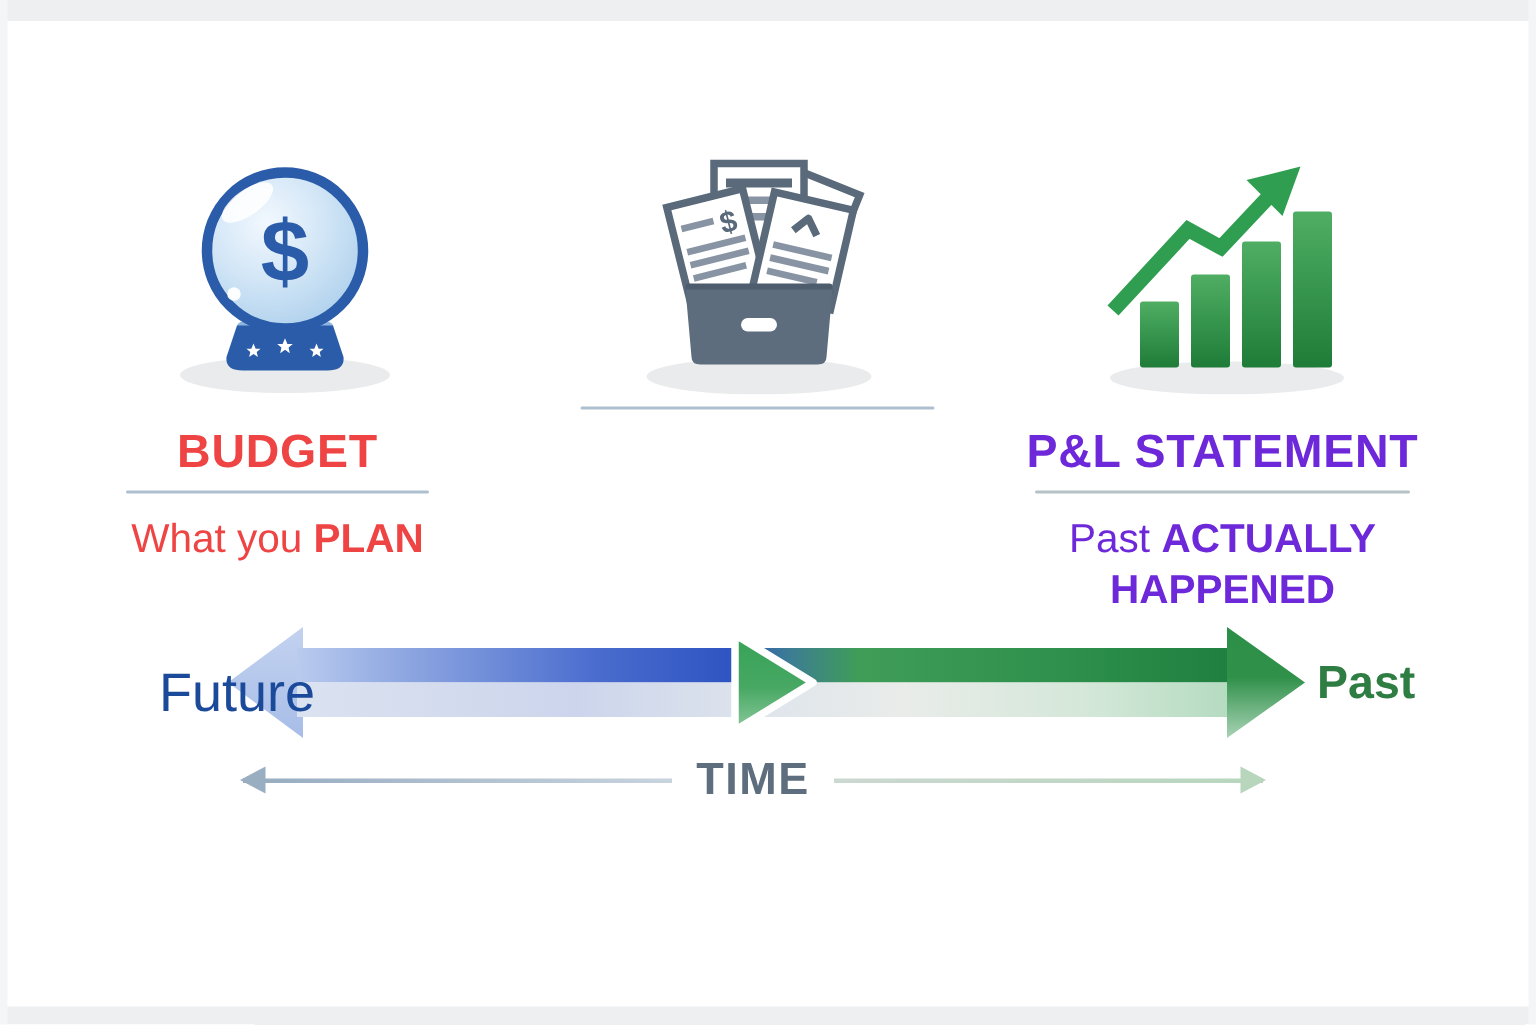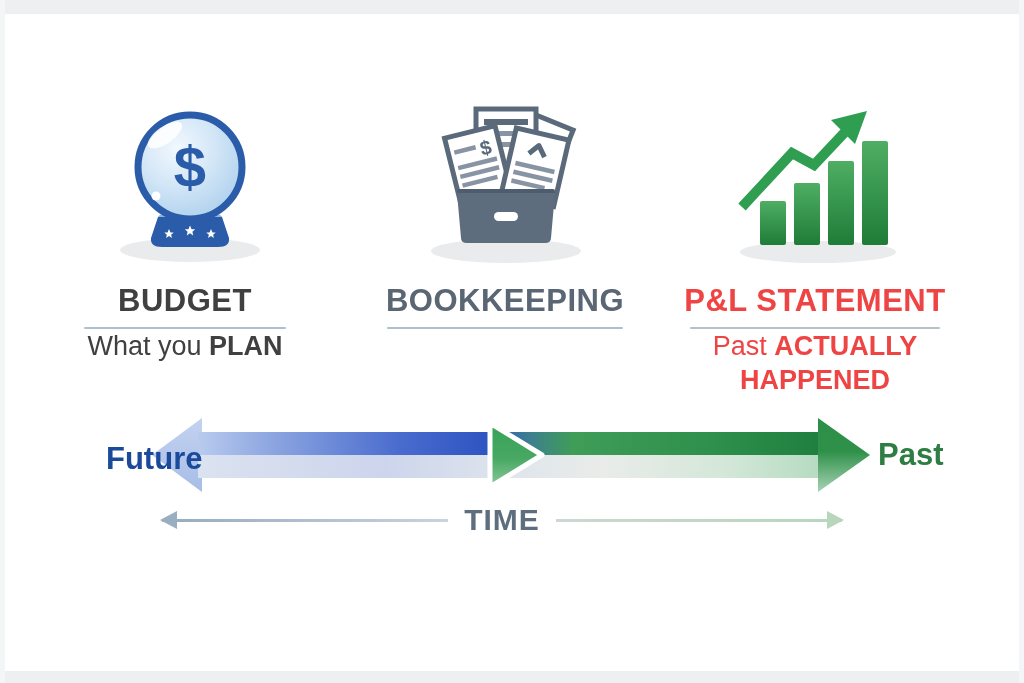--- a/index.html
+++ b/index.html
@@ -20,29 +20,29 @@
   #col-pl{left:675px;width:280px;}
   .col svg.icon{display:block;margin:0 auto;}
   .col-title{
     margin:20px 0 0 0;font-size:31px;line-height:36px;font-weight:bold;
     letter-spacing:.5px;
   }
   .divider{height:2px;margin:8px auto 0 auto;background:#aebfd0;border-radius:1px;}
   #col-budget .divider{width:202px;}
   #col-bookkeeping .divider{width:236px;}
   #col-pl .divider{width:250px;background:#b6c2c6;}
-  .subtitle{margin-top:0;font-size:27px;line-height:34px;}
+  .subtitle{margin-top:13px;font-size:27px;line-height:34px;}
   .subtitle b{font-weight:bold;}
-  .navy{color:#404040;}
+  .navy{color:#ef4444;}
   .slate{color:#5a6673;}
-  .green{color:#ef4444;}
+  .green{color:#6d28d9;}
 
   #timeline-arrow{position:absolute;left:150px;top:416px;}
   #future-label{
-    position:absolute;left:106px;top:441px;font-size:31px;font-weight:bold;
+    position:absolute;left:106px;top:441px;font-size:36px;font-weight:normal;
     color:#1b4a9b;z-index:3;
   }
   #past-label{
     position:absolute;left:878px;top:437px;font-size:31px;font-weight:bold;
     color:#2e7d42;z-index:3;
   }
   #time-axis{
     position:absolute;left:162px;top:503px;width:680px;height:34px;
     display:flex;align-items:center;text-align:right;
   }
@@ -129,21 +129,20 @@
       <rect x="95" y="71" width="40" height="4.5" fill="#8894a3"></rect>
       <rect x="95" y="80" width="34" height="4.5" fill="#8894a3"></rect>
     </g>
 
     <g>
       <rect x="37" y="86" width="98" height="8" rx="2" fill="#4d5d6e"></rect>
       <path d="M37,90 L135,90 L131,135 Q131,140 125,140 L47,140 Q41,140 41,135 Z" fill="#5d6d7e"></path>
       <rect x="74" y="109" width="24" height="9" rx="4.5" fill="#ffffff"></rect>
     </g>
   </svg>
-  <h2 class="col-title slate">BOOKKEEPING</h2>
   <div class="divider"></div>
 </div>
 
 <div class="col" id="col-pl">
   <svg class="icon" width="170" height="160" viewBox="0 0 170 160">
     <defs>
       <linearGradient id="gBars" x1="0" y1="0" x2="0" y2="1">
         <stop offset="0%" stop-color="#4fae63"></stop>
         <stop offset="100%" stop-color="#1e7c38"></stop>
       </linearGradient>

